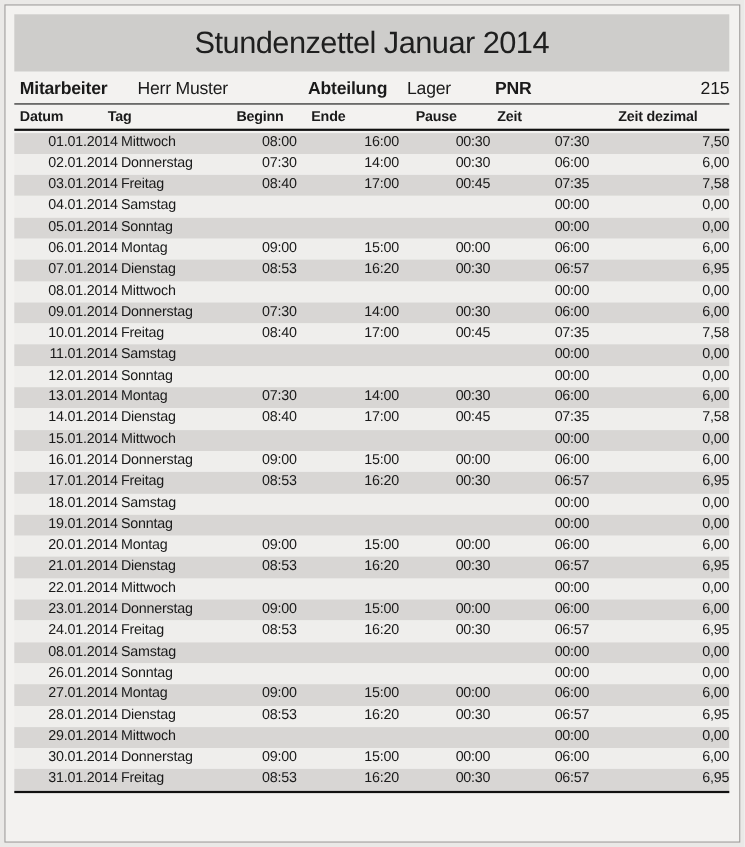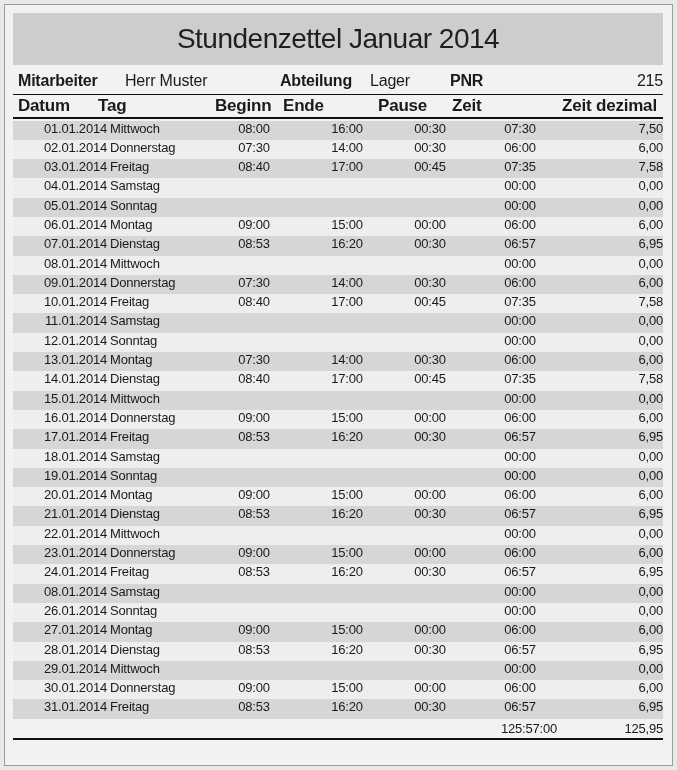--- a/index.html
+++ b/index.html
@@ -17,21 +17,21 @@
   .banner .title{font-size:28px;letter-spacing:-0.5px;color:#1f1f1f;}
 
   .info-area{margin-top:5px;}
   .info-row{position:relative;height:22px;line-height:22px;font-size:16px;letter-spacing:-0.2px;}
   .info-row .lab{font-weight:bold;}
   .pos{position:absolute;top:0;white-space:nowrap;}
 
   .rule-thin{height:0;border-top:1.4px solid var(--rule);margin-top:2px;}
   .rule-thick{height:0;border-top:2.5px solid var(--rule);}
 
-  .thead{position:relative;height:22px;line-height:22px;font-size:17px;font-weight:bold;letter-spacing:-0.2px;}
+  .thead{position:relative;height:22px;line-height:22px;font-size:13px;font-weight:bold;letter-spacing:-0.2px;}
 
   .tbody{margin-top:1.5px;}
   .row{display:flex;height:19.3px;align-items:flex-start;font-size:13px;letter-spacing:-0.2px;}
   .row.shaded{background:var(--row_shaded);}
   .row.light{background:var(--row_light);}
   .cell{white-space:nowrap;overflow:visible;}
   .c-datum{width:94px;text-align:right;}
   .c-tag{width:109px;padding-left:3px;text-align:left;}
   .c-beginn{width:70px;text-align:center;}
   .c-ende{width:70px;text-align:center;margin-left:23px;}
@@ -354,21 +354,17 @@
           <div class="cell c-datum">31.01.2014</div>
           <div class="cell c-tag">Freitag</div>
           <div class="cell c-beginn">08:53</div>
           <div class="cell c-ende">16:20</div>
           <div class="cell c-pause">00:30</div>
           <div class="cell c-zeit">06:57</div>
           <div class="cell c-dez">6,95</div>
         </div>
       </div>
 
-    <div class="total-row">
-      <span class="total-zeit">125:57:00</span>
-      <span class="total-dez">125,95</span>
-    </div>
 
     <div class="rule-thick"></div>
 
   </div>
 </div>
 
 </body></html>

